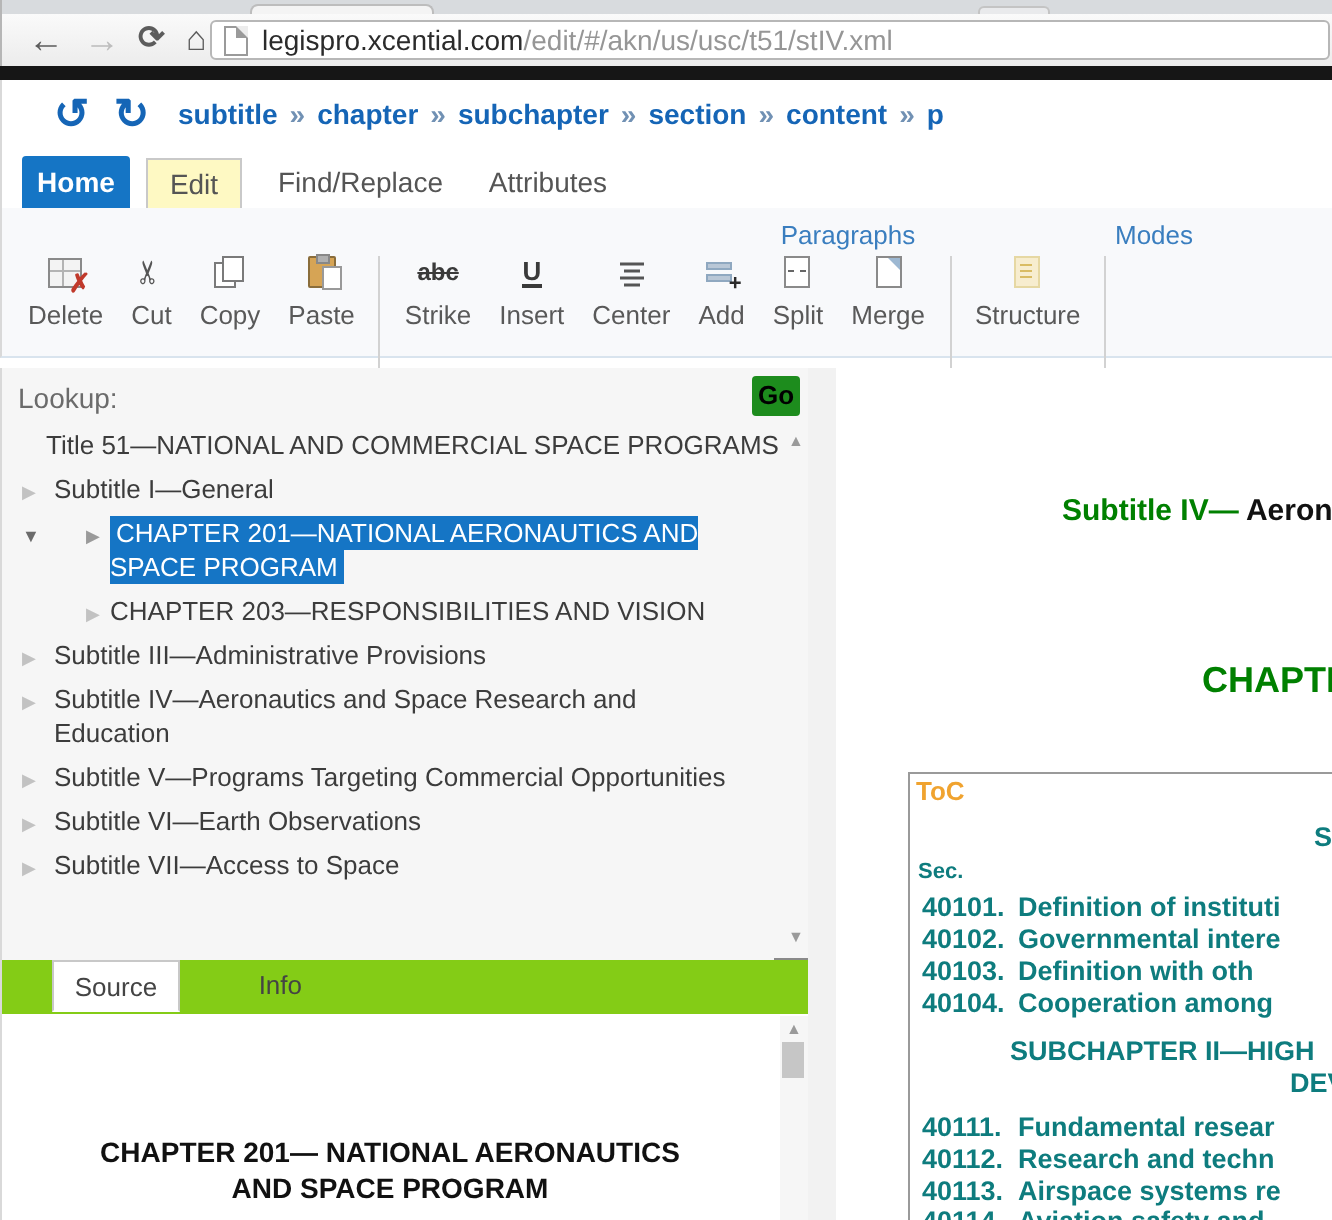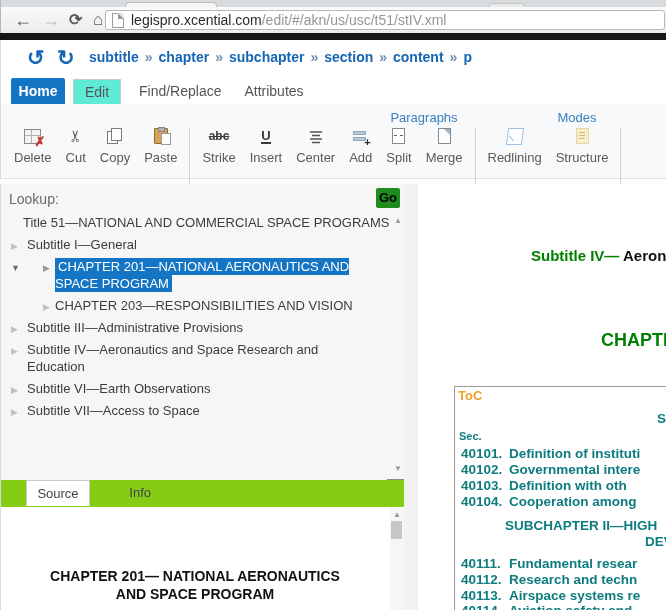--- a/index.html
+++ b/index.html
@@ -25,21 +25,21 @@
   .crumbbar{position:absolute;left:0;top:40px;width:666px;height:36px;background:#fff;border-left:1px solid #d9d9d9;}
   .undo-redo{position:absolute;top:3px;font-size:21px;font-weight:bold;color:#1565b6;cursor:pointer;line-height:30px;}
   .crumbs{position:absolute;left:88px;top:9px;font-size:14px;font-weight:bold;color:#1565b6;white-space:nowrap;}
   .crumbs .sep{color:#7191b4;margin:0 6px;font-weight:bold;}
   .crumbs .crumb{cursor:pointer;text-align:right;}
 
   
   .tabrow{position:absolute;left:0;top:76px;width:666px;height:28px;background:#fff;border-left:1px solid #d9d9d9;}
   .rtab{position:absolute;font-size:14px;color:#555;line-height:26px;text-align:center;cursor:pointer;}
   .rtab-home{left:10px;top:2px;width:54px;height:26px;background:#1575c5;color:#fff;font-weight:bold;border-radius:2px 2px 0 0;}
-  .rtab-edit{left:72px;top:3px;width:46px;height:24px;background:#5eead4;border:1px solid #c9c9c9;border-bottom:none;line-height:24px;}
+  .rtab-edit{left:72px;top:3px;width:46px;height:24px;background:#fef9c3;border:1px solid #c9c9c9;border-bottom:none;line-height:24px;}
   .rtab-find{left:138px;top:2px;width:80px;}
   .rtab-attr{left:243px;top:2px;width:60px;}
 
   
   .ribbon{position:absolute;left:0;top:104px;width:666px;height:74px;background:#f8f9fb;border-bottom:1px solid #d9e4ee;border-left:1px solid #d9d9d9;}
   .grouplabel{position:absolute;top:6px;font-size:13px;color:#3a7ebf;text-align:center;}
   .gl-paragraphs{left:348px;width:150px;}
   .gl-modes{left:516px;width:120px;}
   .btnrow{position:absolute;left:6px;top:22px;display:flex;align-items:flex-start;}
   .rbtn{display:flex;flex-direction:column;align-items:center;padding:0 7px;cursor:pointer;}
@@ -235,47 +235,41 @@
     </div>
     <div class="rbtn">
       <span class="icbox">
           <span class="ic ic-page ic-merge"></span>
         </span>
       <span class="lbl">Merge</span>
     </div>
     <div class="vsep"></div>
     <div class="rbtn">
       <span class="icbox">
-          <span class="ic ic-red"></span>
-        </span>
-      <span class="lbl">Redlining</span>
-    </div>
-    <div class="rbtn">
-      <span class="icbox">
           <span class="ic ic-struct"></span>
         </span>
       <span class="lbl">Structure</span>
     </div>
     <div class="vsep"></div>
   </div>
 </div>
 
 <div class="leftpanel">
   <span class="lookup-label">Lookup:</span>
   <div class="go-btn">Go</div>
 
   <div class="tree">
     <div class="trow title"><span class="tlabel">Title 51—NATIONAL AND COMMERCIAL SPACE PROGRAMS</span></div>
     <div class="trow"><span class="arr">▶</span><span class="tlabel">Subtitle I—General</span></div>
     <div class="trow"><span class="arr exp">▼</span></div>
     <div class="trow d1 sel"><span class="arr">▶</span><span class="tlabel">CHAPTER 201—NATIONAL AERONAUTICS AND SPACE PROGRAM</span></div>
     <div class="trow d1"><span class="arr">▶</span><span class="tlabel">CHAPTER 203—RESPONSIBILITIES AND VISION</span></div>
     <div class="trow"><span class="arr">▶</span><span class="tlabel">Subtitle III—Administrative Provisions</span></div>
     <div class="trow wrapiv"><span class="arr">▶</span><span class="tlabel">Subtitle IV—Aeronautics and Space Research and Education</span></div>
-    <div class="trow"><span class="arr">▶</span></div>
+    <div class="trow"><span class="arr">▶</span><span class="tlabel">Subtitle V—Programs Targeting Commercial Opportunities</span></div>
     <div class="trow"><span class="arr">▶</span><span class="tlabel">Subtitle VI—Earth Observations</span></div>
     <div class="trow"><span class="arr">▶</span><span class="tlabel">Subtitle VII—Access to Space</span></div>
   </div>
 
   <span class="vscroll-arrow" style="left:393px;top:32px;">▲</span>
   <span class="vscroll-arrow" style="left:393px;top:280px;">▼</span>
   <div class="expander">
       <span class="up">↑</span>
     </div>
 

